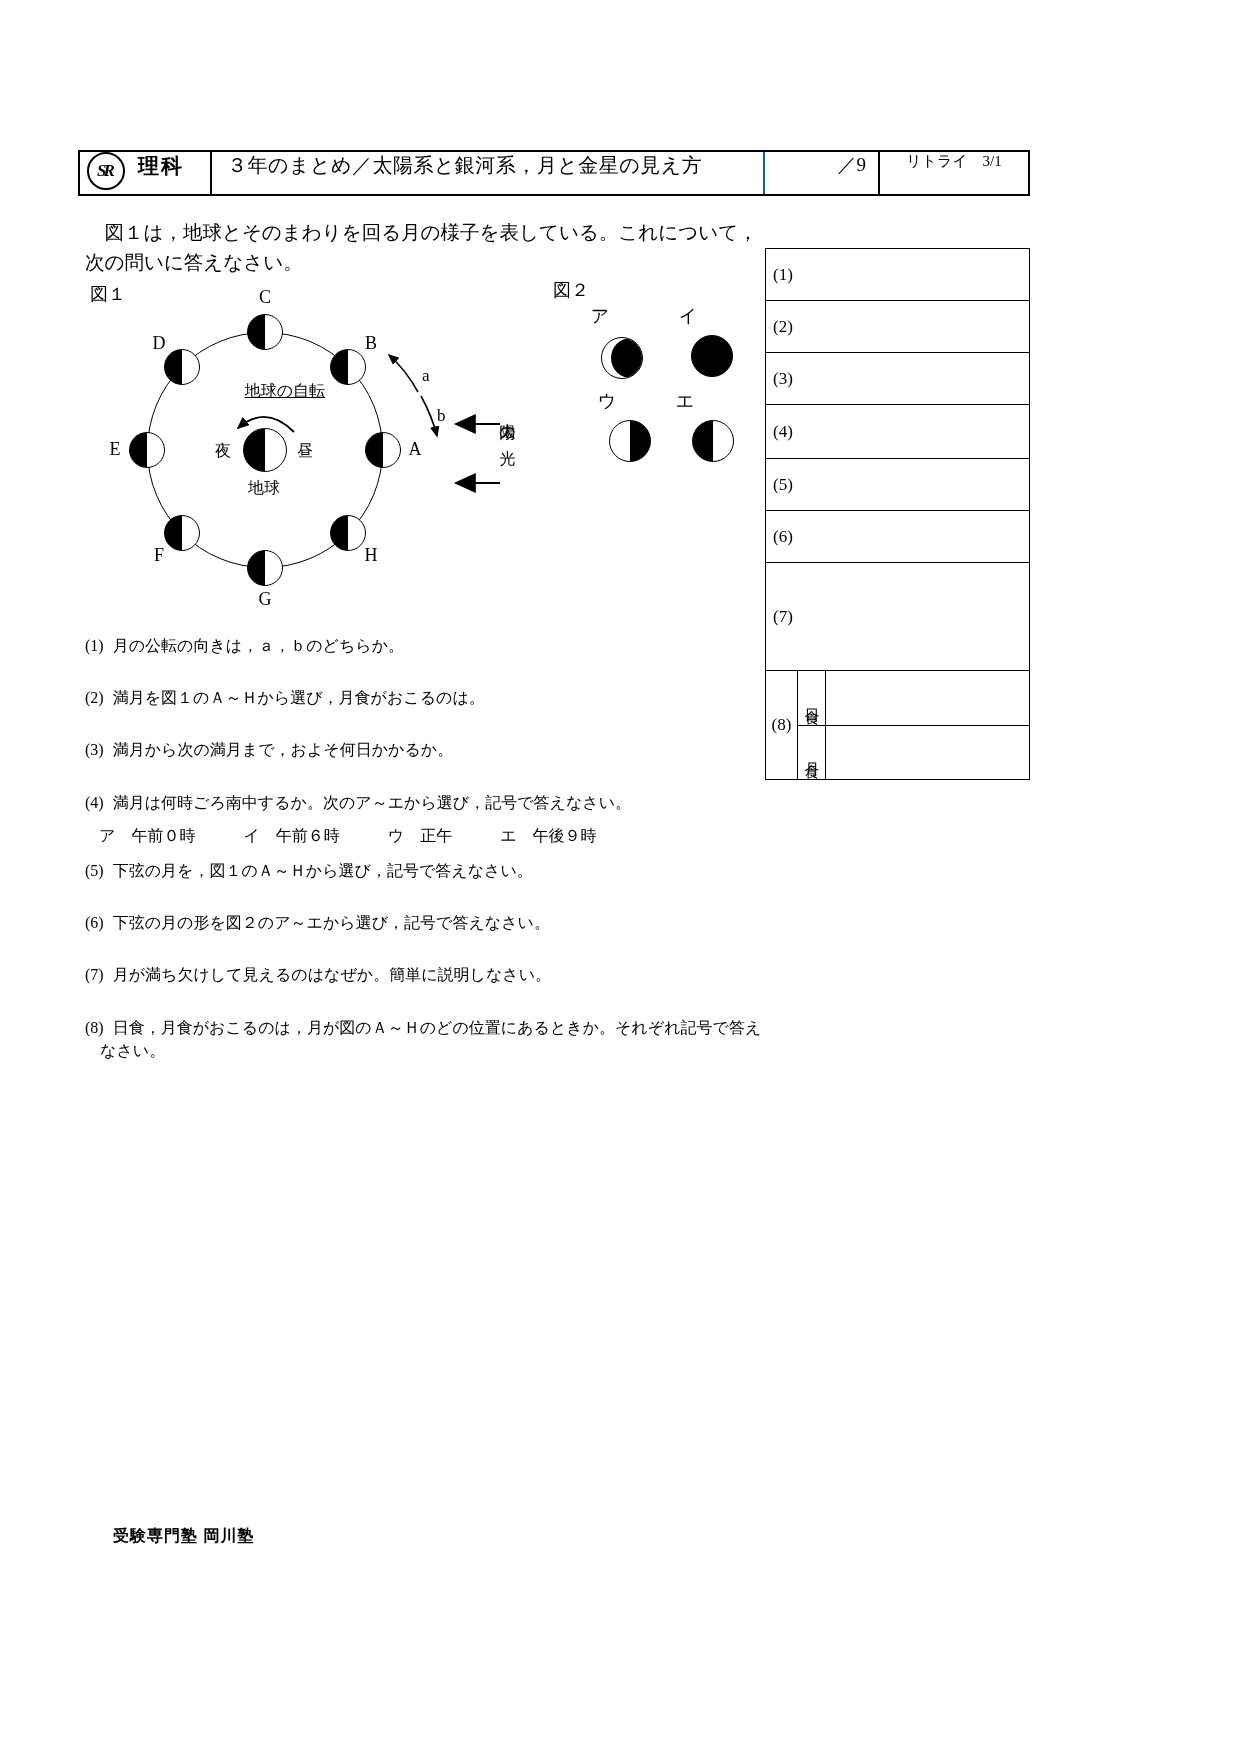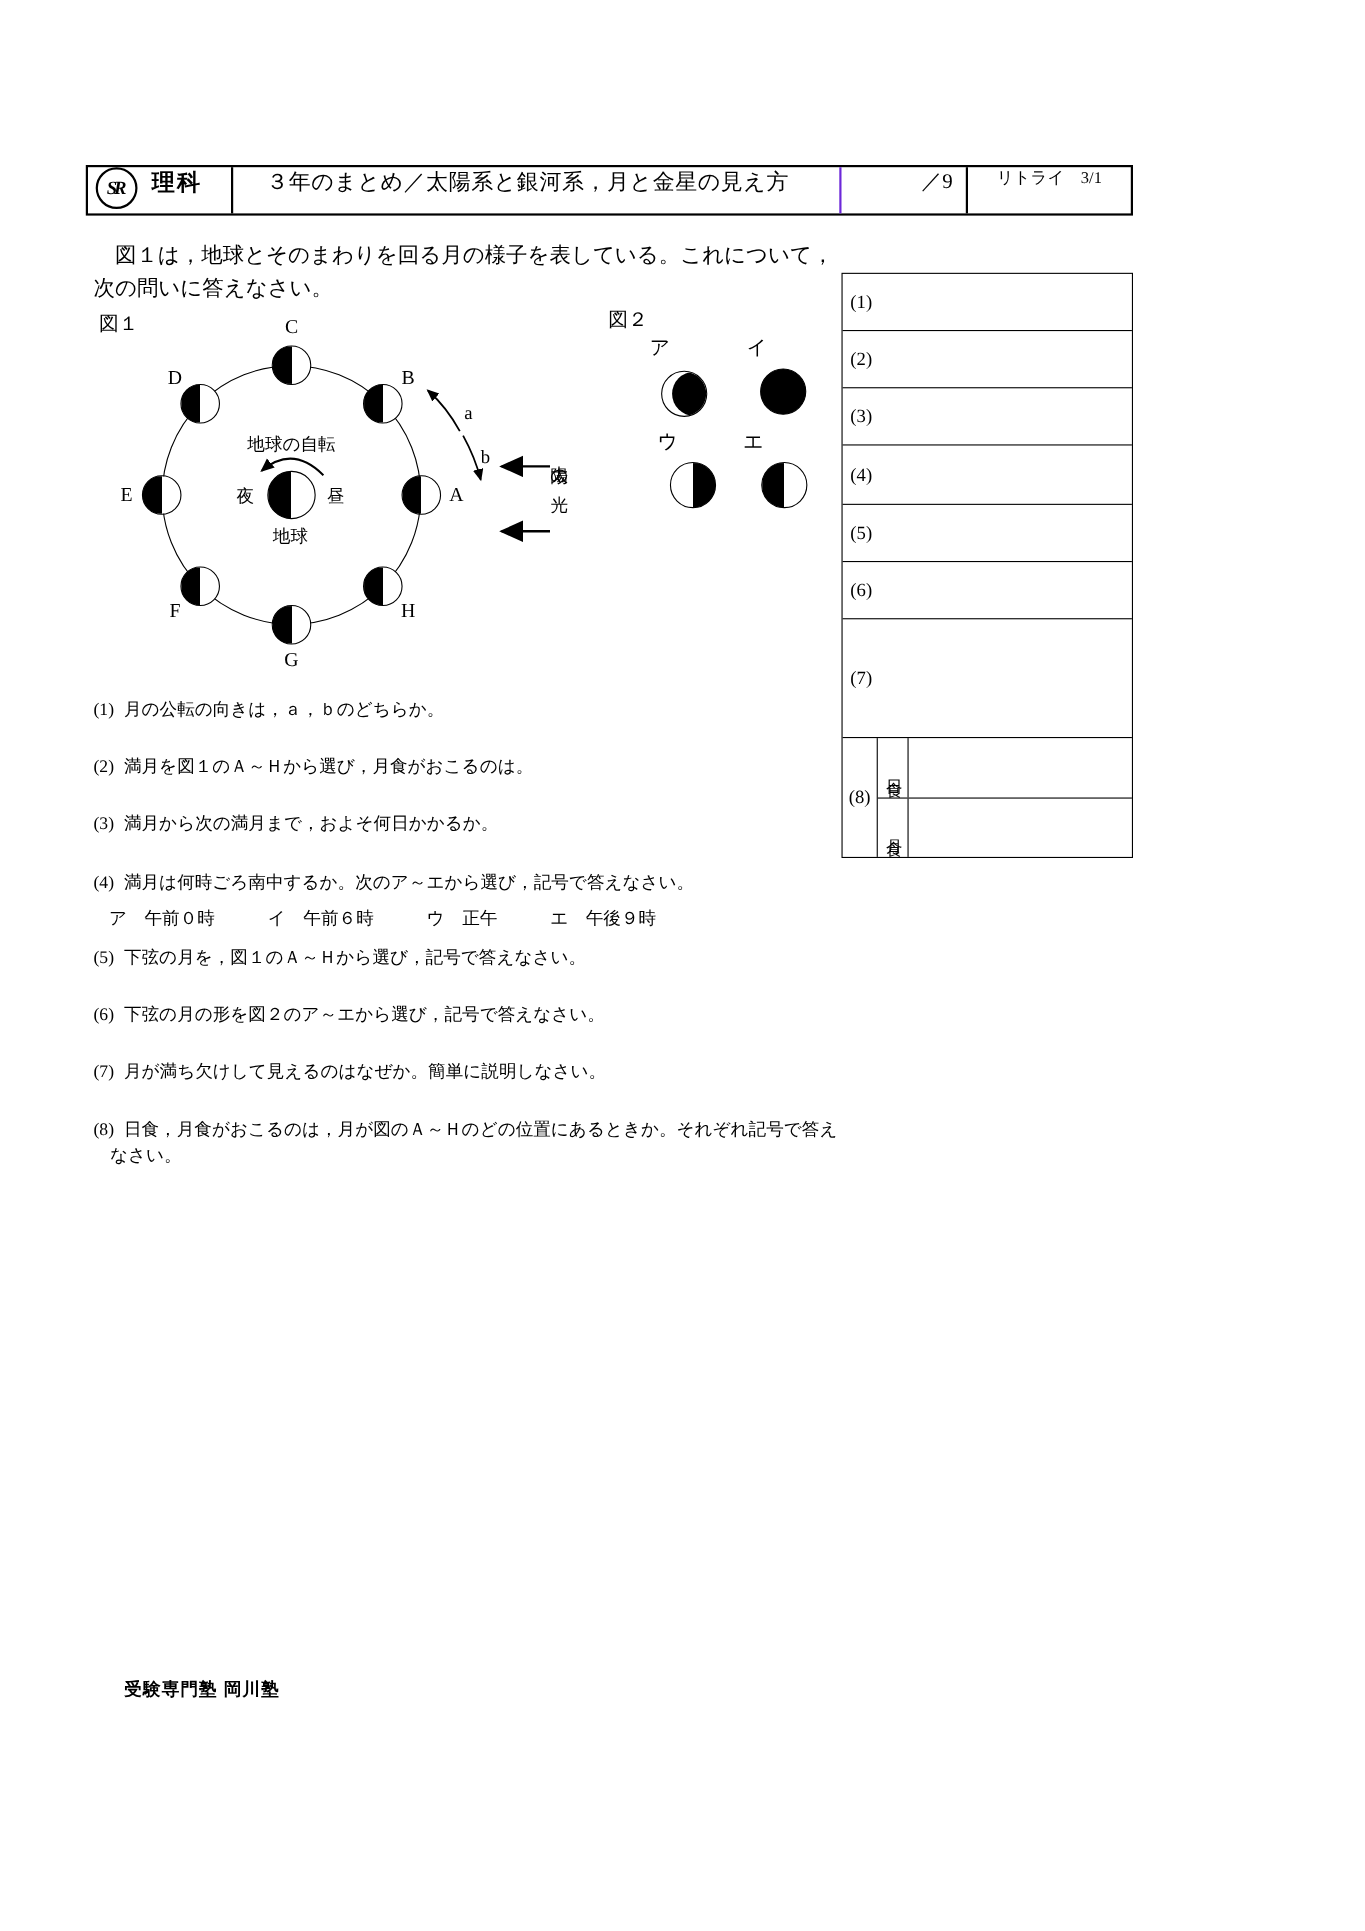--- a/index.html
+++ b/index.html
@@ -16,21 +16,21 @@
   }
   .h-cell { display:flex; align-items:flex-start; }
   .h-logo { width:132px; border-right:2px solid #000; }
   .logo-circle {
     width:38px; height:38px; border:2.5px solid #000; border-radius:50%;
     margin-left:7px; display:flex; align-items:center; justify-content:center;
     font-style:italic; font-weight:bold; font-size:17px; letter-spacing:-3px;
     padding-right:3px;
   }
   .h-subject { font-size:21px; font-weight:bold; margin-left:13px; letter-spacing:2px; }
-  .h-title { flex:1; border-right:2px solid #6d28d9; padding-left:30px; font-size:20px; letter-spacing:0.5px; }
+  .h-title { flex:1; border-right:2px solid #0369a1; padding-left:15px; font-size:20px; letter-spacing:0.5px; }
   .h-score { width:115px; border-right:2px solid #000; justify-content:flex-end; padding-right:12px; font-size:19px; }
   .h-retry { width:148px; justify-content:center; font-size:15px; }
 
   
   .intro {
     position:absolute; left:85px; top:218px; width:700px;
     font-size:19.5px; line-height:1.55; white-space:pre-line;
   }
 
   
@@ -53,21 +53,21 @@
     content:""; position:absolute; left:22%; top:0; width:100%; height:100%;
     border-radius:50%; background:#000;
   }
   .orbit-letter { position:absolute; width:24px; text-align:center; font-size:18px; }
   .earth {
     position:absolute; left:163px; top:148px; width:44px; height:44px;
     border-radius:50%; border:1.5px solid #000;
     background:linear-gradient(90deg,#000 0 50%,#fff 50% 100%);
   }
   .f1-text { position:absolute; font-size:16px; }
-  .rot-label { left:125px; top:114px; width:120px; text-align:center; }
+  .rot-label { left:125px; top:101px; width:120px; text-align:right;text-decoration:underline; }
   .night-label { left:135px; top:161px; }
   .day-label { left:217px; top:161px; }
   .earth-label { left:168px; top:198px; }
   .dir-label { position:absolute; font-size:17px; }
   .fig1-svg { position:absolute; left:0; top:0; pointer-events:none; }
   .sun-label {
     position:absolute; left:418px; top:130px; font-size:16px; line-height:1.15;
     writing-mode:vertical-rl; text-orientation:upright; letter-spacing:3px;
   }
 

